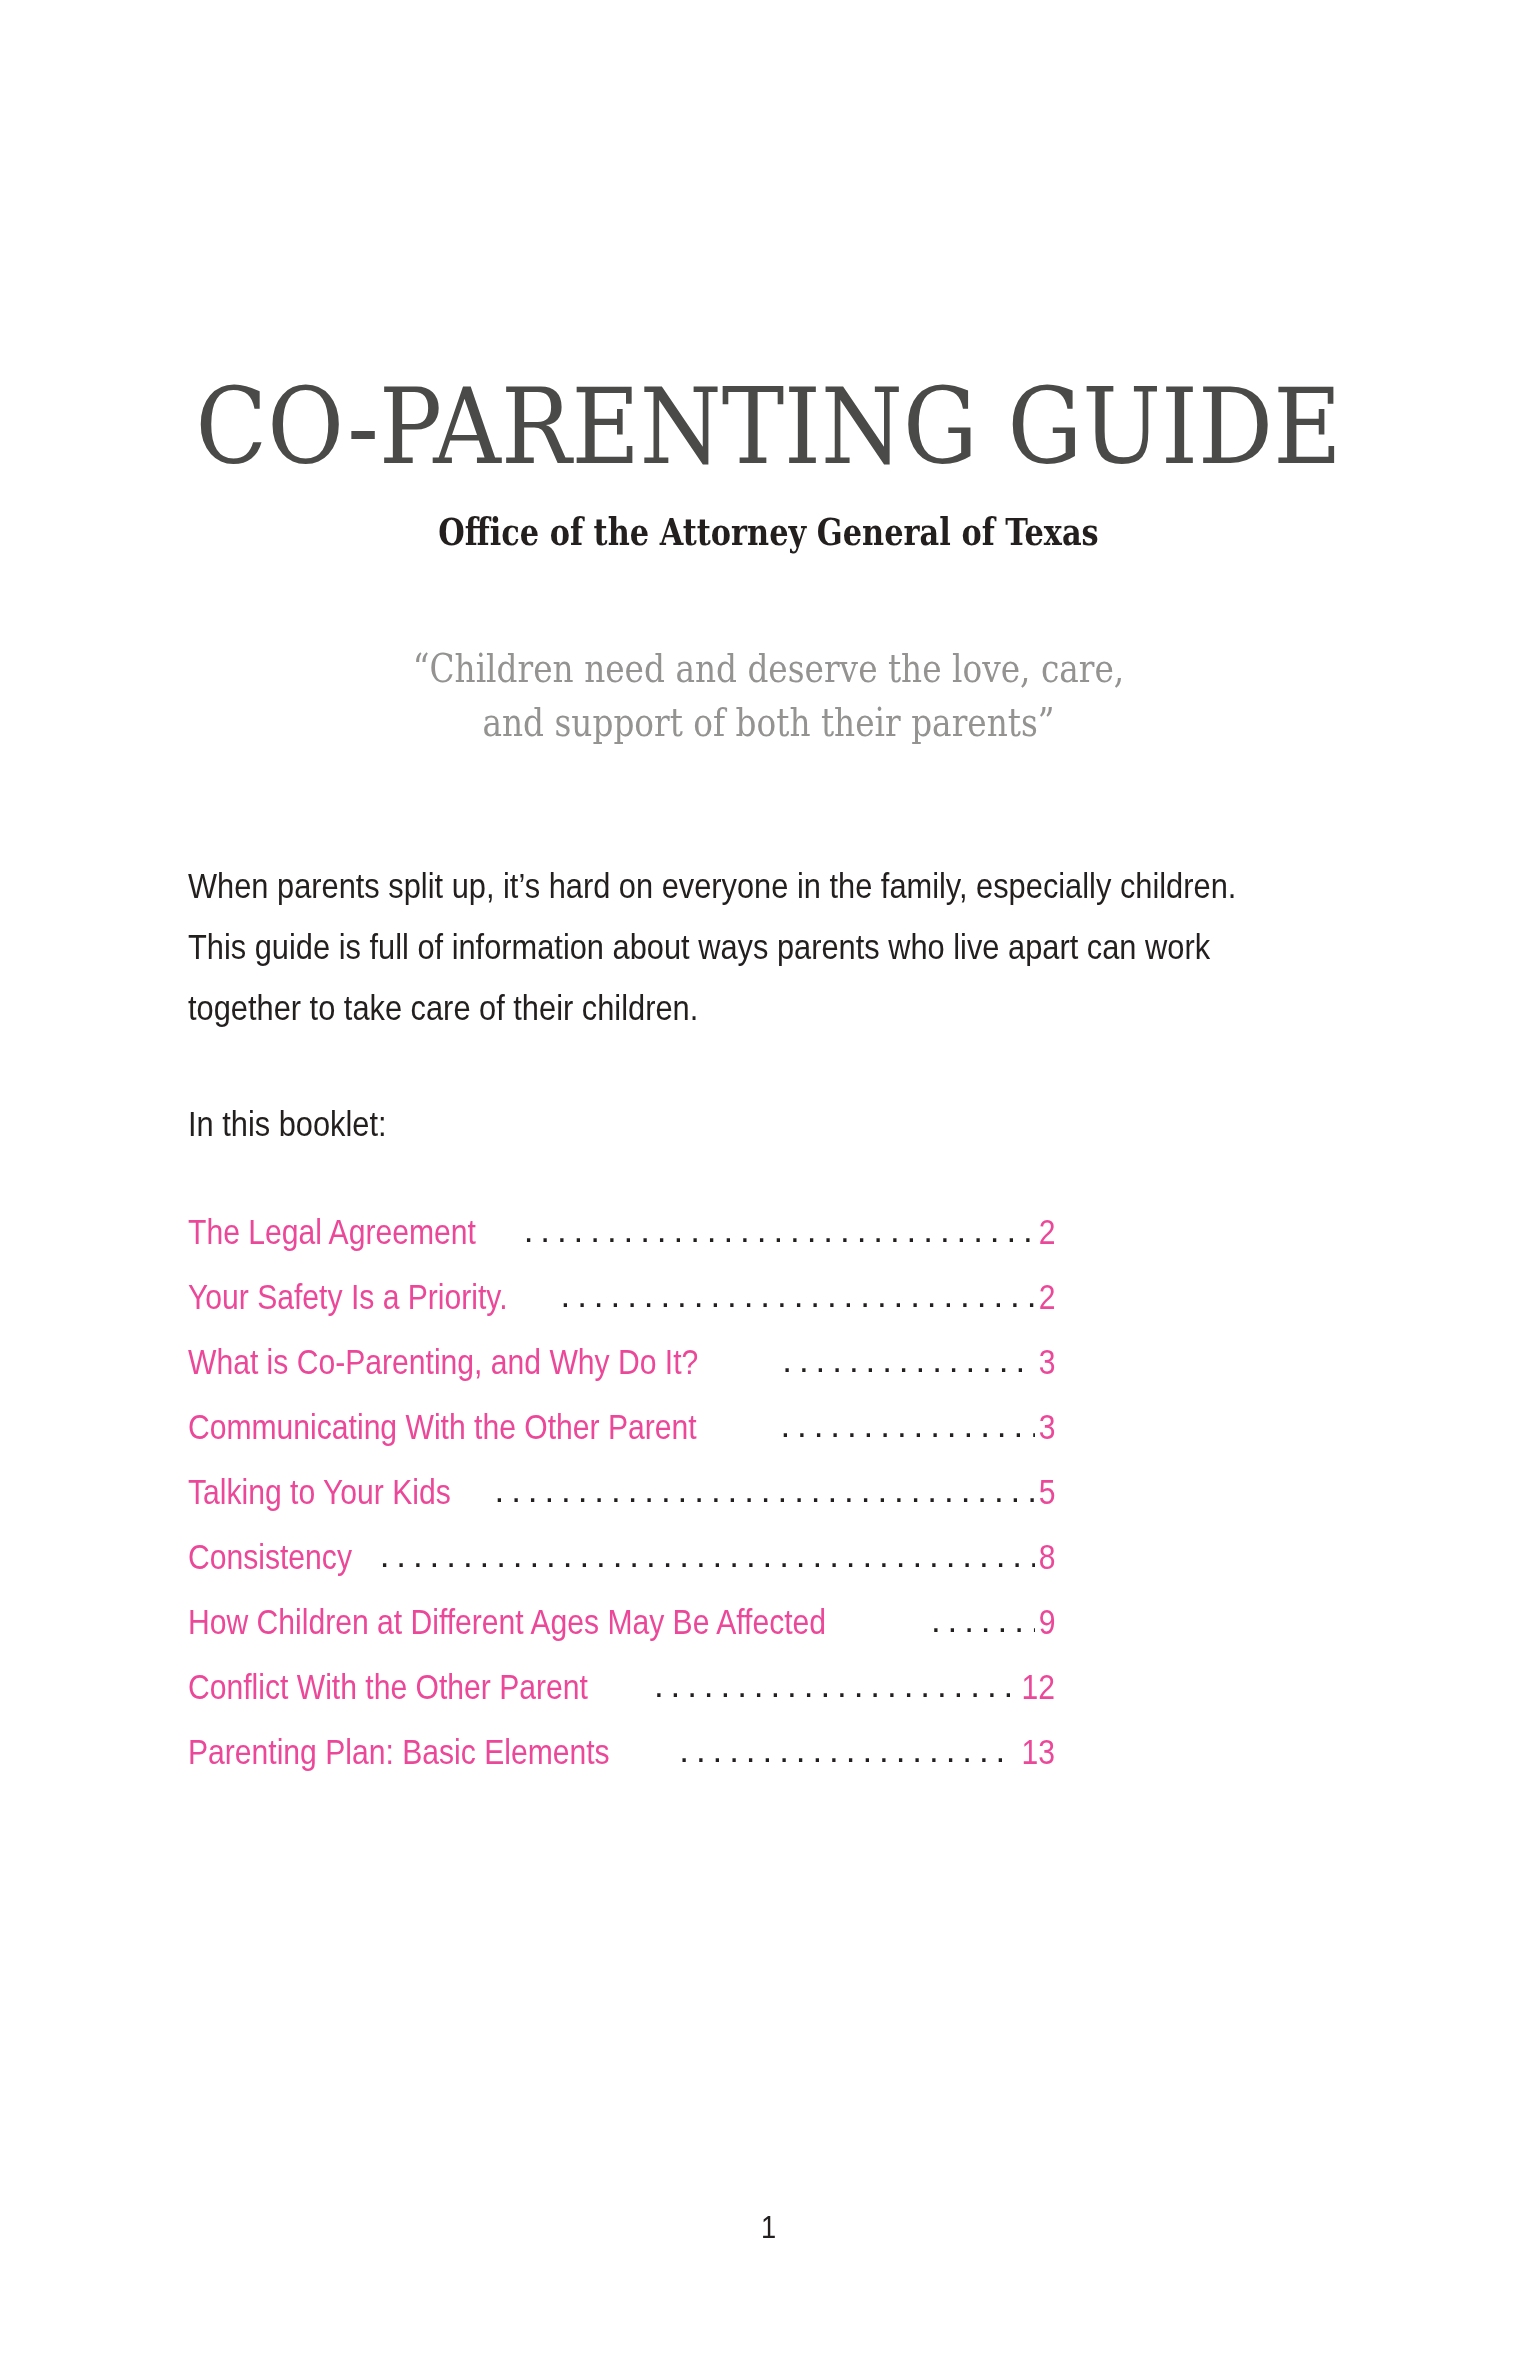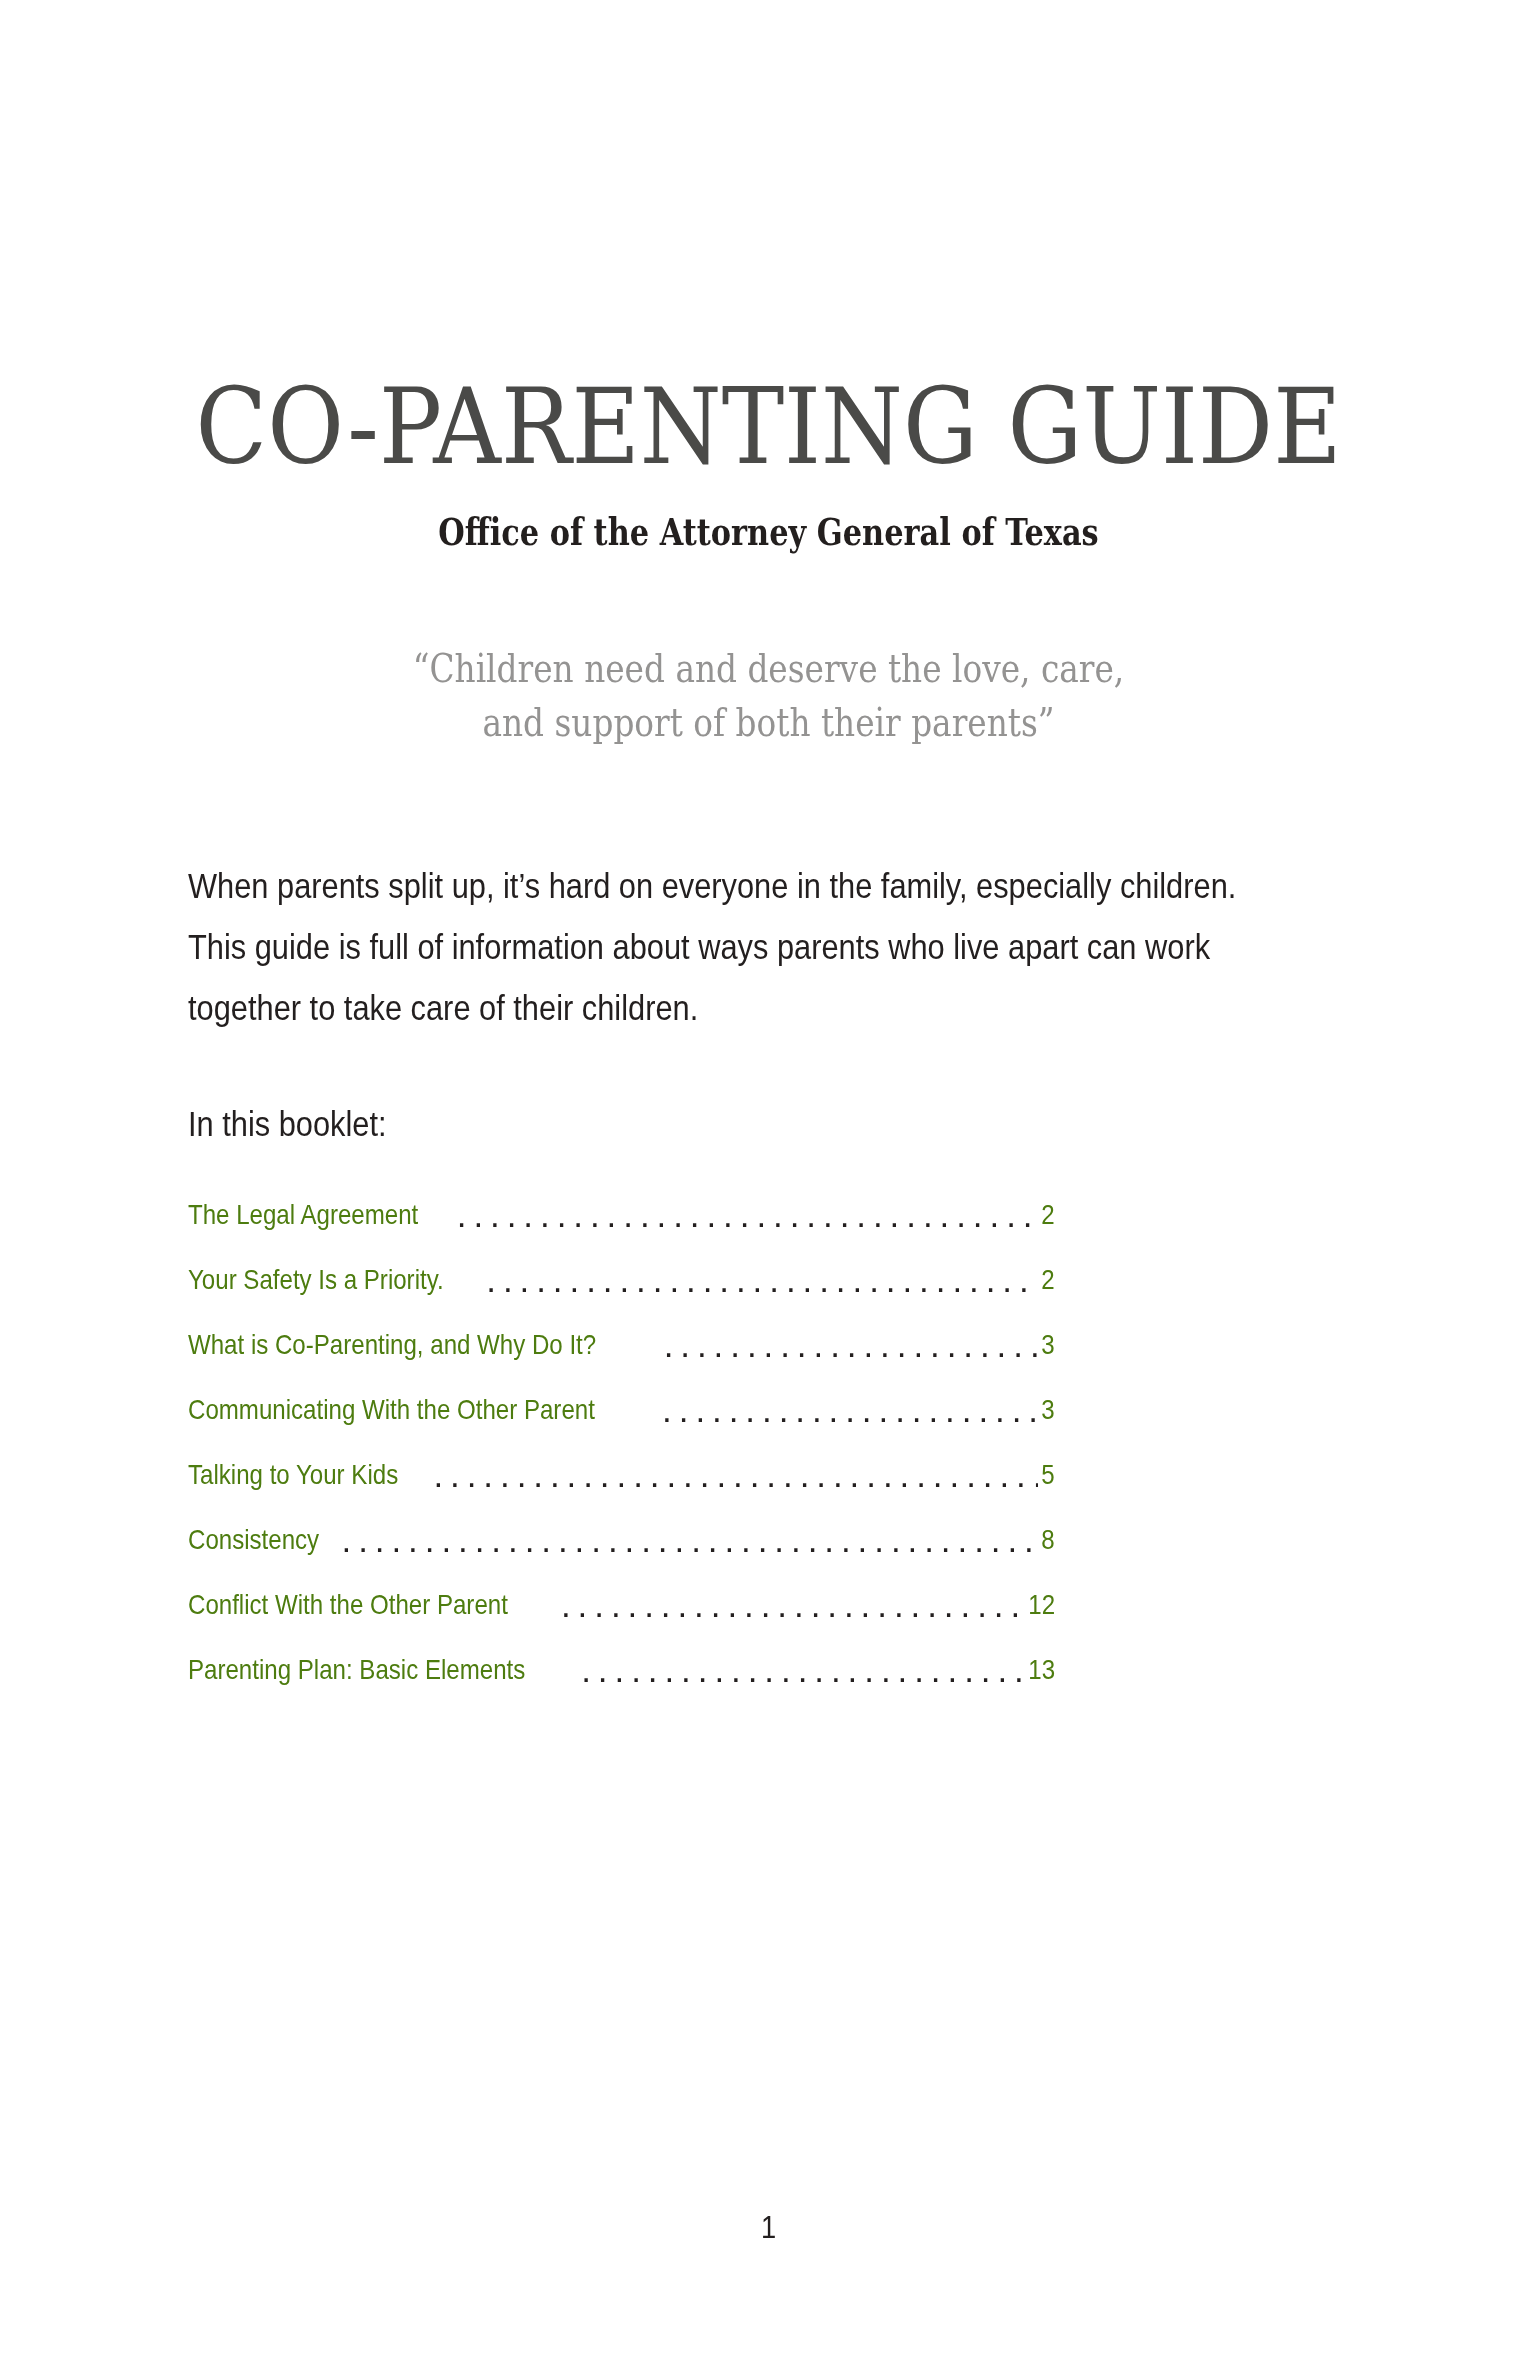--- a/index.html
+++ b/index.html
@@ -153,26 +153,26 @@
 
   
   .toc {
     position: absolute;
     top: 1199px;
     left: 188px;
     width: 867px;
   }
   .toc-row {
     display: flex;
-    align-items: flex-start;
+    align-items: center;
     width: 100%;
     height: 65px;
     font-family: "Liberation Sans", sans-serif;
-    font-size: 28px;
-    color: #4d7c0f;
+    font-size: 35px;
+    color: #ec4899;
     overflow: hidden;
   }
   .toc-label {
     flex: 0 0 auto;
     white-space: nowrap;
     transform: scaleX(0.86);
     transform-origin: left center;
     letter-spacing: 0px;
   }
   .toc-dots {
@@ -264,20 +264,25 @@
       <span class="toc-label">Talking to Your Kids</span>
       <span class="toc-dots"></span>
       <span class="toc-page">5</span>
     </div>
     <div class="toc-row">
       <span class="toc-label">Consistency</span>
       <span class="toc-dots"></span>
       <span class="toc-page">8</span>
     </div>
     <div class="toc-row">
+      <span class="toc-label">How Children at Different Ages May Be Affected</span>
+      <span class="toc-dots"></span>
+      <span class="toc-page">9</span>
+    </div>
+    <div class="toc-row">
       <span class="toc-label">Conflict With the Other Parent</span>
       <span class="toc-dots"></span>
       <span class="toc-page">12</span>
     </div>
     <div class="toc-row">
       <span class="toc-label">Parenting Plan: Basic Elements</span>
       <span class="toc-dots"></span>
       <span class="toc-page">13</span>
     </div>
   </div>

